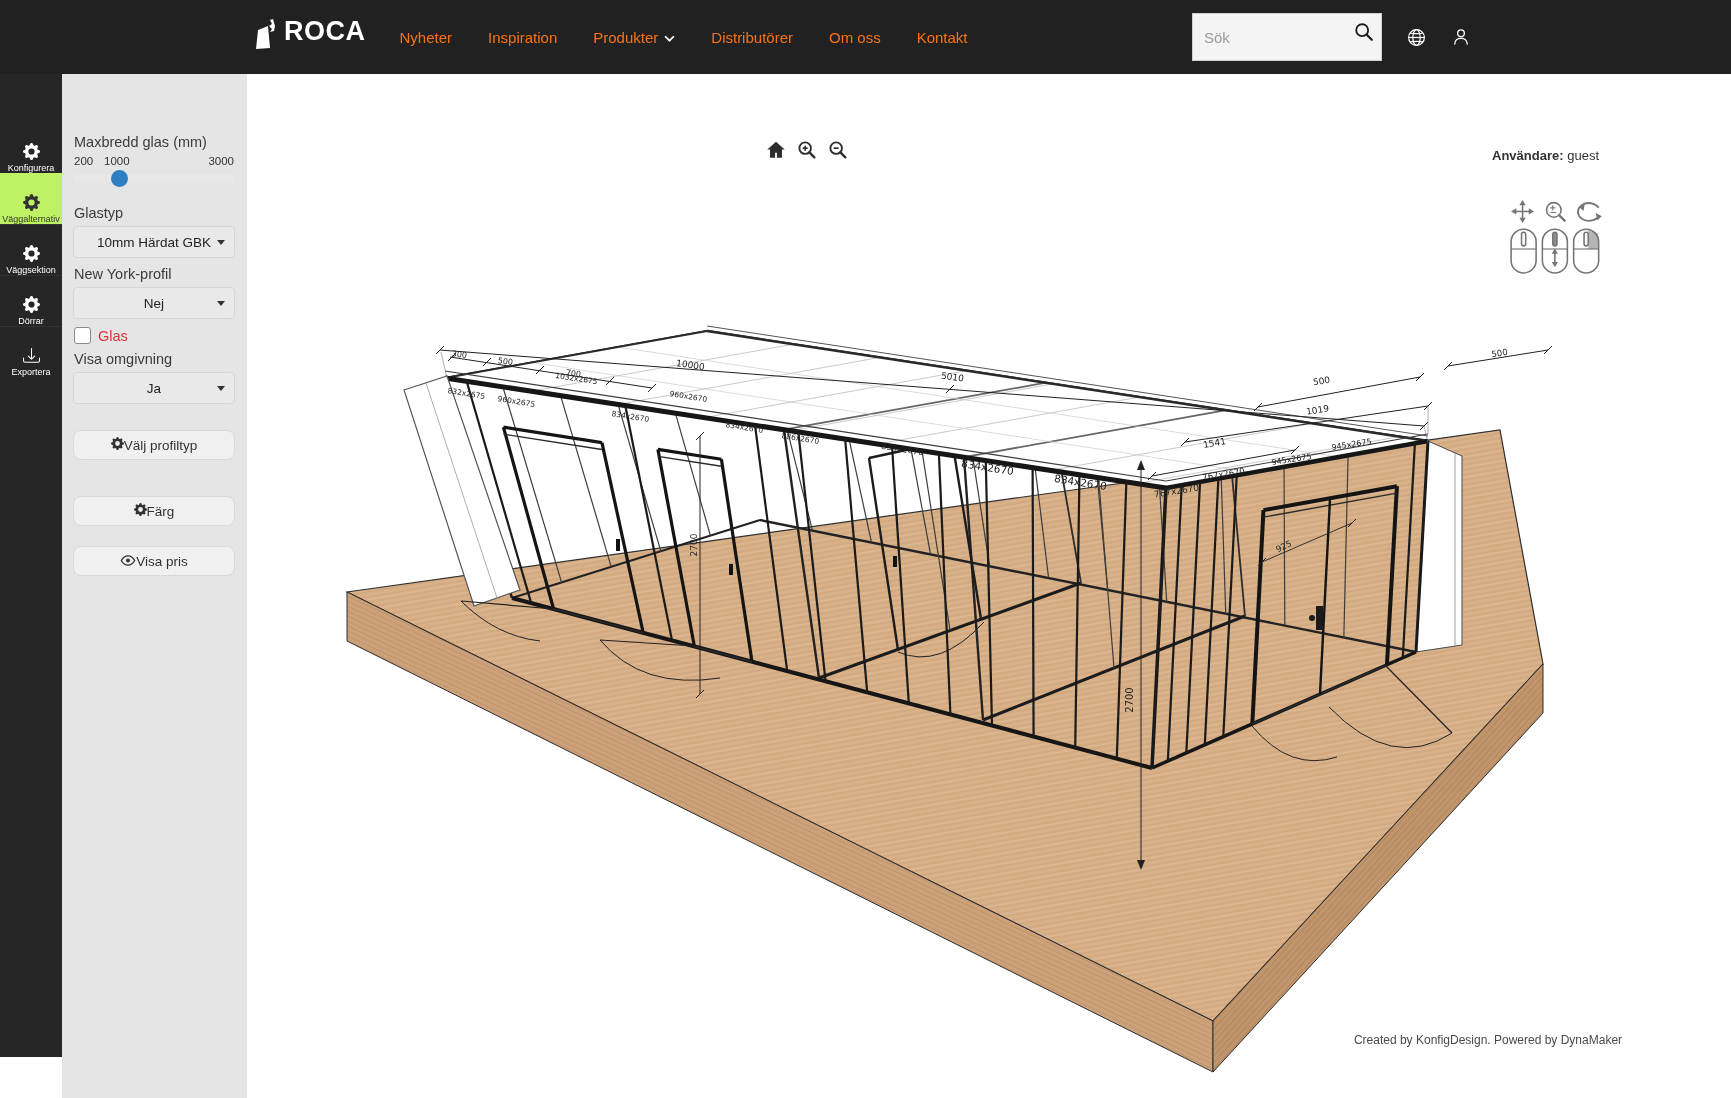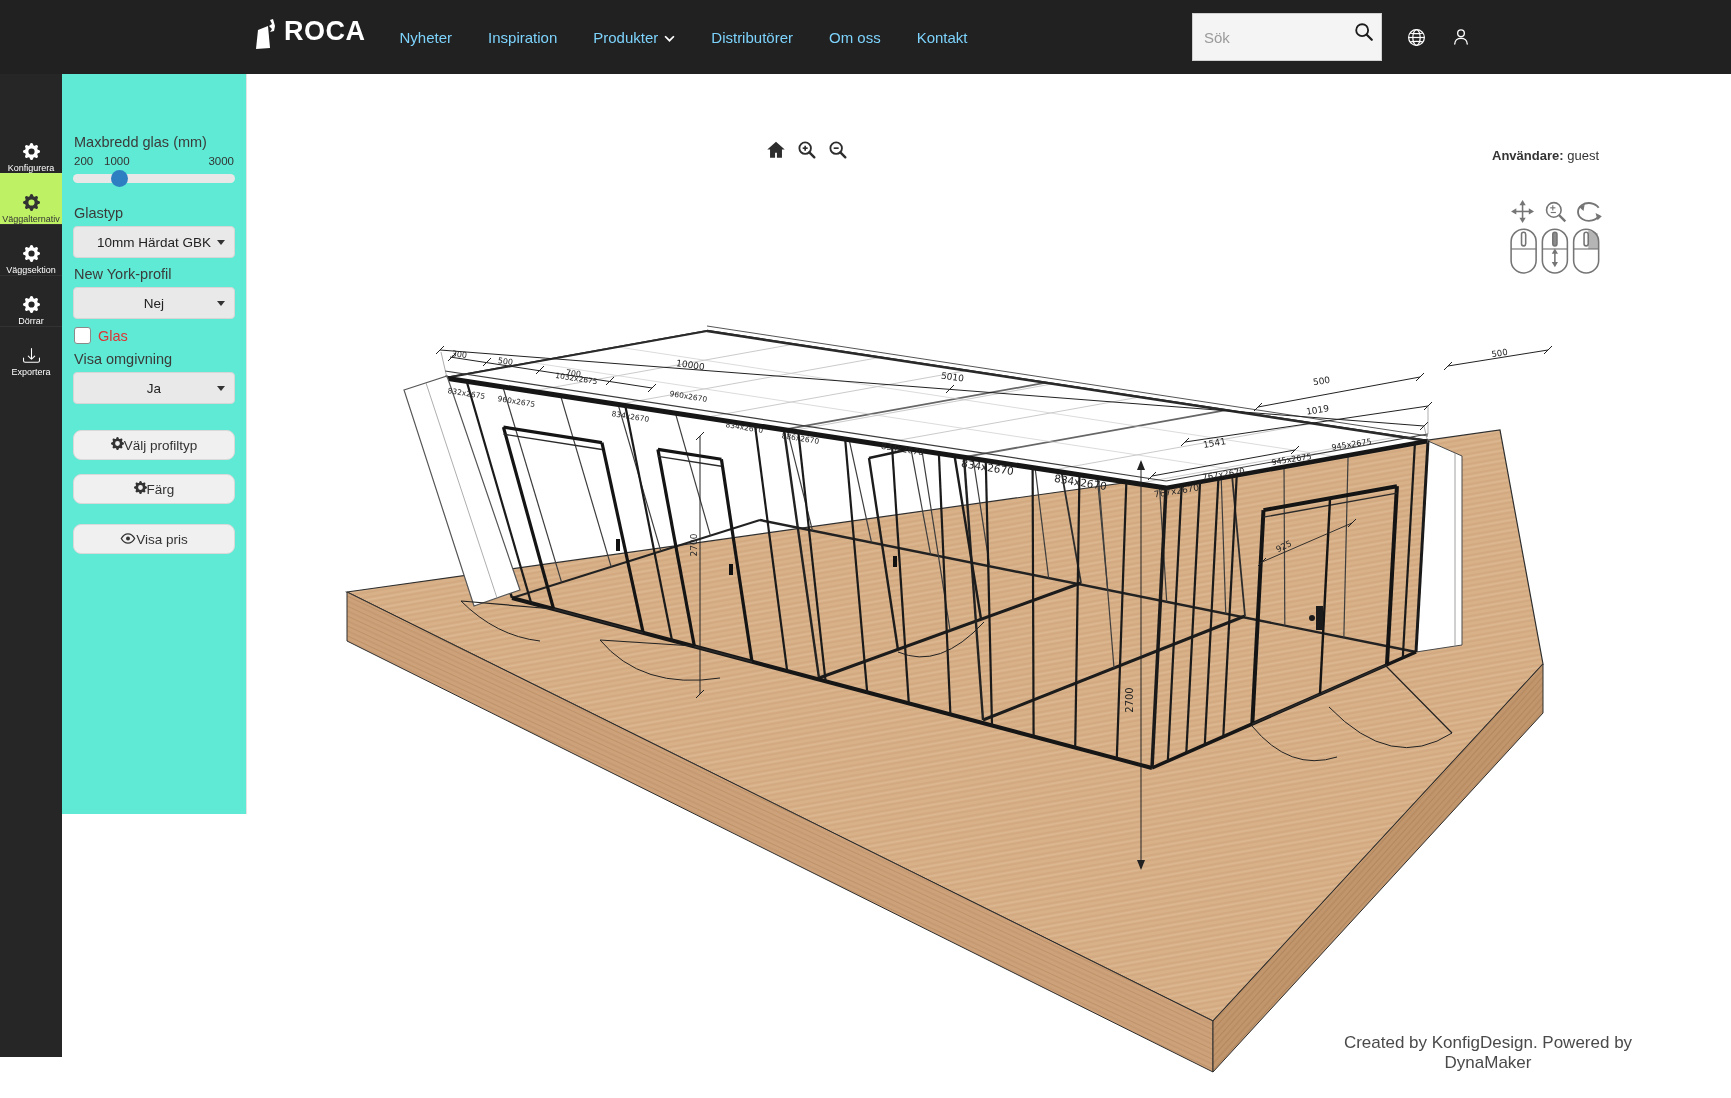--- a/index.html
+++ b/index.html
@@ -6,68 +6,68 @@
   body{
     width:1731px;height:1098px;position:relative;overflow:hidden;
     background:#fff;font-family:"Liberation Sans",sans-serif;
     -webkit-font-smoothing:antialiased;
   }
   
   .navbar{position:absolute;left:0;top:0;width:1731px;height:74px;background:#212121;}
   .nav-inner{position:absolute;left:253px;right:260px;top:0;height:100%;display:flex;align-items:center;}
   .brand{display:flex;gap:1px;color:#fff;font-weight:bold;font-size:27px;letter-spacing:.5px;cursor:pointer;}
   .nav-links{display:flex;gap:36px;margin-left:34px;align-items:center;}
-  .nav-link{color:#7dd3fc;font-size:15px;cursor:pointer;white-space:nowrap;display:flex;align-items:center;gap:6px;}
+  .nav-link{color:#f97316;font-size:15px;cursor:pointer;white-space:nowrap;display:flex;align-items:center;gap:6px;}
   .searchwrap{margin-left:auto;position:relative;width:190px;height:48px;}
   .searchwrap input{width:100%;height:100%;box-sizing:border-box;background:#f4f4f4;border:1px solid #cfcfcf;
     font-size:15px;color:#333;padding:0 36px 0 11px;font-family:"Liberation Sans",sans-serif;}
   .searchwrap input::placeholder{color:#9a9a9a;}
   .search-btn{position:absolute;right:7px;top:8px;width:22px;height:22px;cursor:pointer;}
   .nav-ico{margin-left:24px;cursor:pointer;display:flex;align-items:center;}
   
   .rail{position:absolute;left:0;top:74px;width:62px;height:983px;background:#262626;}
   .rail-items{margin-top:49px;display:flex;flex-direction:column;}
   .rail-item{height:50px;display:flex;flex-direction:column;align-items:center;justify-content:flex-end;gap:3px;
     color:#fff;font-size:9px;cursor:pointer;}
   .rail-item+.rail-item{border-top:1px solid rgba(255,255,255,.06);}
   .rail-item.active{background:#bef264;color:#333;}
   .rail-item svg{display:block;}
   
-  .panel{position:absolute;left:62px;top:74px;width:185px;height:740px;background:#5eead4;
+  .panel{position:absolute;left:62px;top:74px;width:185px;height:1024px;background:#e5e5e5;
     border-right:1px solid #e4e4e4;box-sizing:border-box;padding:60px 11px 0 11px;}
   .ctl-label{font-size:14.5px;color:#3b3b3b;margin:0 0 5px 1px;}
   .slider-scale{position:relative;height:15px;font-size:11.5px;color:#333;}
   .slider-scale .s-min{position:absolute;left:1px;}
   .slider-scale .s-val{position:absolute;left:31px;}
   .slider-scale .s-max{position:absolute;right:1px;}
   .slider-track{position:relative;height:9px;background:#e8e8e8;border-radius:5px;margin:4px 0 22px 0;cursor:pointer;}
   .slider-thumb{position:absolute;left:calc(28.6% - 8px);top:-4px;width:17px;height:17px;border-radius:50%;
     background:#2e7fc1;cursor:grab;}
   .sel{position:relative;height:30px;background:#e9e9e9;border:1px solid #d6d6d6;border-radius:4px;
     display:flex;align-items:center;justify-content:center;font-size:13.5px;color:#222;margin-bottom:8px;cursor:pointer;text-align:right;}
   .caret{position:absolute;right:9px;top:13px;width:0;height:0;border-left:4px solid transparent;
     border-right:4px solid transparent;border-top:5px solid #333;}
   .chk-row{display:flex;align-items:center;gap:7px;margin:4px 0 7px 1px;}
   .chk{width:15px;height:15px;background:#fff;border:1px solid #8a8a8a;border-radius:3px;cursor:pointer;}
   .chk-label{font-size:14.5px;color:#dd3434;}
   .pbtn{width:100%;height:30px;background:#f0f0f0;border:1px solid #d9d9d9;border-radius:8px;font-size:13.5px;
     color:#333;display:flex;align-items:center;justify-content:center;cursor:pointer;
     font-family:"Liberation Sans",sans-serif;}
   .pbtn.b1{margin-top:26px;}
-  .pbtn.b2{margin-top:14px;justify-content:center;}
+  .pbtn.b2{margin-top:36px;justify-content:center;}
   .pbtn.b3{margin-top:20px;}
   
   .main{position:absolute;left:248px;top:74px;width:1483px;height:1024px;background:#fff;}
   .scene-svg{position:absolute;left:0;top:0;width:1483px;height:1024px;}
   .vp-toolbar{position:absolute;left:517px;top:65px;display:flex;gap:9px;}
   .vp-toolbar .tbico{width:22px;height:22px;cursor:pointer;}
   .user-line{position:absolute;right:132px;top:74px;font-size:13px;color:#333;}
   .user-line b{font-weight:bold;margin-left:21px;}
   .mouse-help{position:absolute;left:1262px;top:126px;}
-  .credit{position:absolute;left:1080px;top:959px;width:320px;text-align:center;font-size:17px;color:#4a4a4a;}
+  .credit{position:absolute;left:1080px;top:959px;width:320px;text-align:center;font-size:12px;color:#4a4a4a;}
   svg text{font-family:"DejaVu Sans",sans-serif;}
 </style>
 </head>
 <body>
 
 <div class="navbar">
   <div class="nav-inner">
     <div class="brand">
       <span>
         <svg width="30" height="36" viewBox="0 0 30 34">

